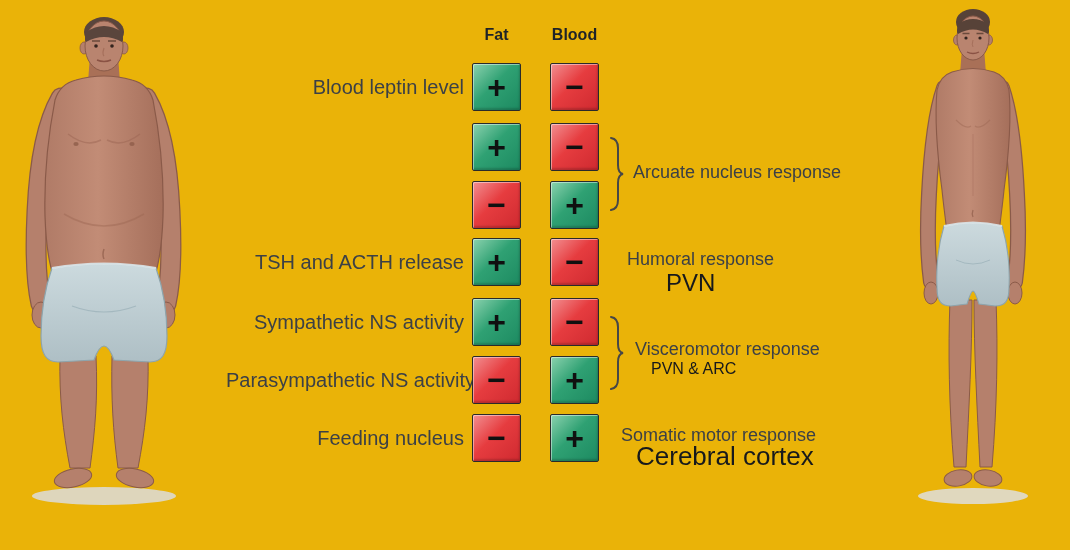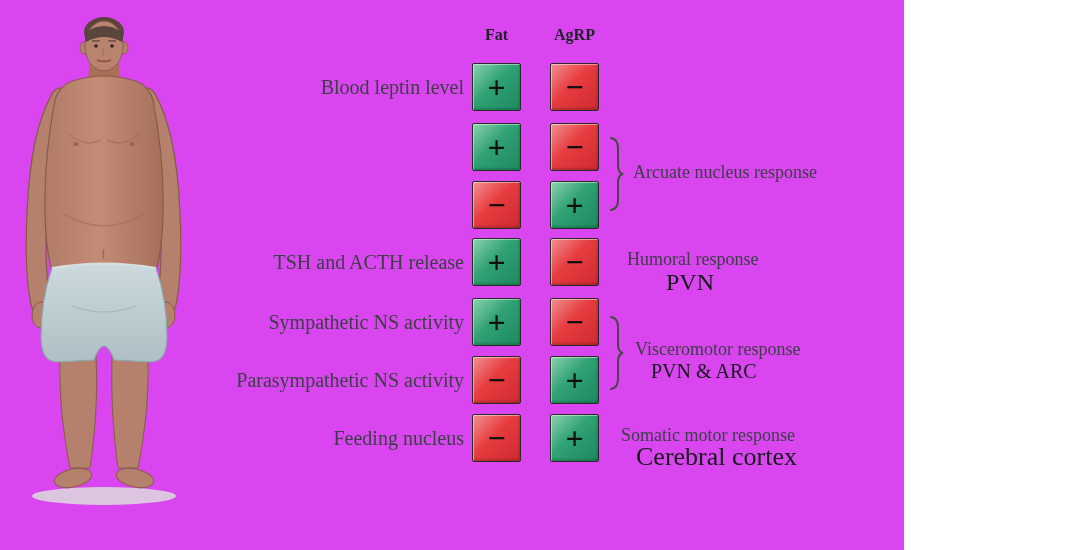--- a/index.html
+++ b/index.html
@@ -1,18 +1,18 @@
 <!DOCTYPE html>
 <html style="--pos: #2fa173; --pos-light: #8bd2ae; --pos-dark: #1d8a61; --neg: #e63c3f; --neg-light: #f28f91; --neg-dark: #cf2a30; --text: #3c4046; --sub-text: #17191c;"><head>
 <meta charset="utf-8">
 <style>
   html,body{margin:0;padding:0;background:#fff;}
   #canvas{
-    position:relative;width:904px;height:550px;background:#d946ef;
-    font-family:Liberation Serif, serif;overflow:hidden;
+    position:relative;width:1070px;height:550px;background:#eab308;
+    font-family:Liberation Sans, sans-serif;overflow:hidden;
   }
   
   .colhead{
     position:absolute;top:26px;width:49px;text-align:center;
     font-size:16px;font-weight:bold;color:#1f2328;
   }
   .colhead.fat{left:472px;}
   .colhead.lean{left:550px;}
   .row{position:absolute;left:0;width:640px;height:48px;}
   .rlabel{
@@ -157,21 +157,21 @@
       <path d="M60 22 Q75 12 90 22 Q92 30 90 32 Q75 23 60 32 Q58 30 60 22 Z" fill="#574238"></path>
       <circle cx="68" cy="36" r="1.6" fill="#33241e"></circle>
         <circle cx="82" cy="36" r="1.6" fill="#33241e"></circle>
       <path d="M64.5 31.5 h7 M78.5 31.5 h7" stroke="#6b4a3c" stroke-width="1.3"></path>
       <path d="M75 38 q-1.5 5 0 7" stroke="#9c6653" stroke-width="1" fill="none" opacity="0.7"></path>
       <path d="M69 50 Q75 53 81 50" stroke="#8a5244" stroke-width="1.3" fill="none"></path>
     </g>
   </svg>
 
   <div class="colhead fat">Fat</div>
-  <div class="colhead lean">AgRP</div>
+  <div class="colhead lean">Blood</div>
 
   <div class="row" style="top:63px">
     <div class="rlabel">Blood leptin level</div>
     <div class="sign fat-col pos">+</div>
     <div class="sign lean-col neg">−</div>
   </div>
   <div class="row" style="top:123px">
     <div class="sign fat-col pos">+</div>
     <div class="sign lean-col neg">−</div>
   </div>
@@ -206,18 +206,18 @@
   <svg class="brace" style="top:315px" viewBox="0 0 16 76">
     <path d="M2 2 Q9 3 9 12 L9 29 Q9 37 14 38 Q9 39 9 47 L9 64 Q9 73 2 74" stroke="#474747" stroke-width="2" fill="none" stroke-linecap="round"></path>
   </svg>
 
   <div class="anno-title" style="left:627px;top:250px">Humoral response</div>
 
   <div class="anno-title" style="left:633px;top:163px">Arcuate nucleus response</div>
   <div class="anno-sub" style="left:666px;top:270px;font-size:24px">PVN</div>
 
   <div class="anno-title" style="left:635px;top:340px">Visceromotor response</div>
-  <div class="anno-sub" style="left:651px;top:361px;font-size:20px">PVN &amp; ARC</div>
+  <div class="anno-sub" style="left:651px;top:361px;font-size:16px">PVN &amp; ARC</div>
 
   <div class="anno-title" style="left:621px;top:426px">Somatic motor response</div>
   <div class="anno-sub" style="left:636px;top:443px;font-size:26px">Cerebral cortex</div>
 
 </div>
 
 </body></html>

